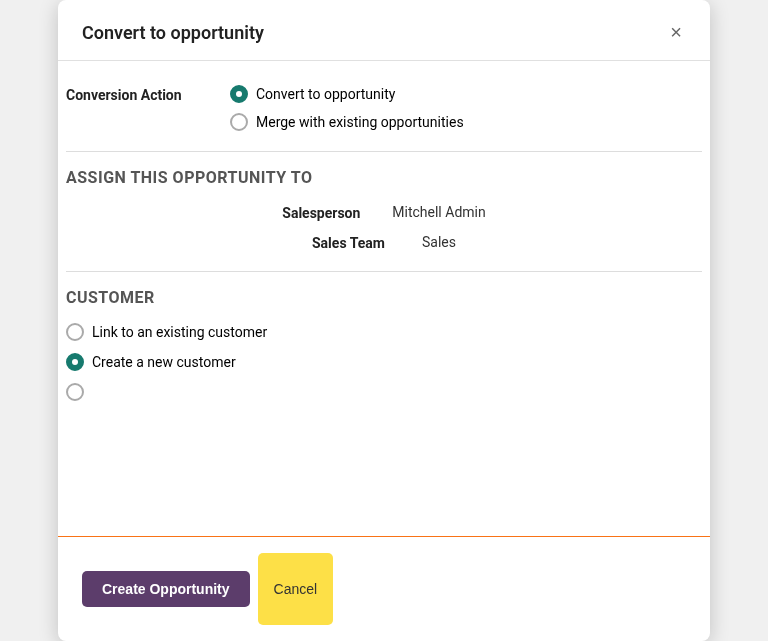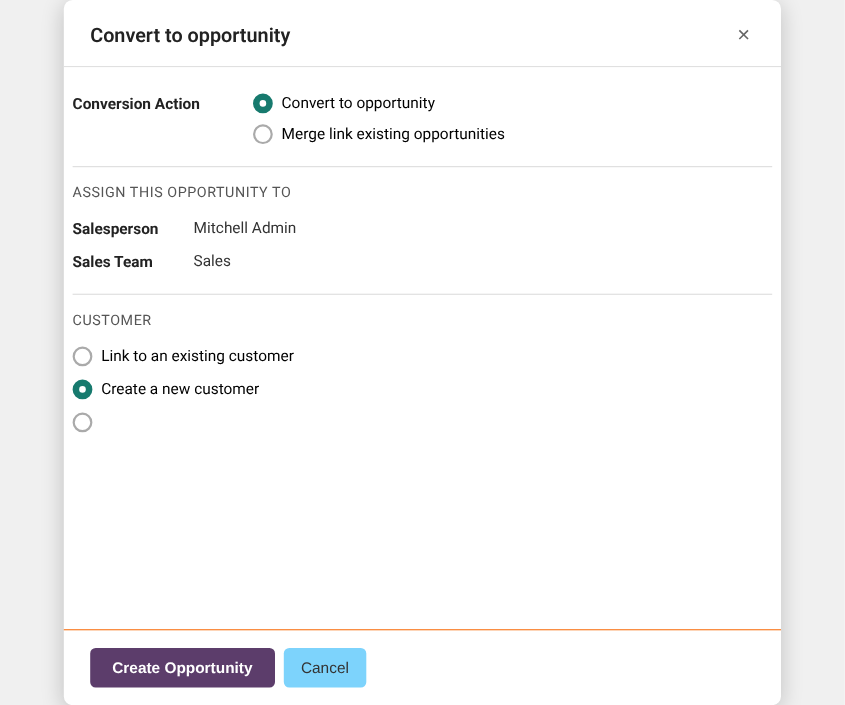--- a/index.html
+++ b/index.html
@@ -116,32 +116,33 @@
       transform: translate(-50%, -50%);
     }
 
     .section-divider {
       border: none;
       border-top: 1px solid #ddd;
       margin: 20px 0 16px 0;
     }
 
     .section-title {
-      font-size: 13px;
-      font-weight: 400;
+      font-size: 16px;
+      font-weight: 700;
       color: #555;
       letter-spacing: 0.5px;
       text-transform: uppercase;
       margin-bottom: 16px;
     }
 
     .form-row {
       display: flex;
       align-items: center;
       margin-bottom: 12px;
+      justify-content: center;
     }
 
     .form-row .field-label-bold {
       min-width: 110px;
     }
 
     .field-value {
       color: #333;
       font-size: 14px;
     }
@@ -166,25 +167,25 @@
       color: #fff;
       border: none;
       border-radius: 5px;
       padding: 10px 20px;
       font-size: 14px;
       font-weight: 600;
       cursor: pointer;
     }
 
     .btn-secondary {
-      background: #7dd3fc;
+      background: #fde047;
       color: #333;
       border: none;
       border-radius: 5px;
-      padding: 10px 16px;
+      padding: 28px 16px;
       font-size: 14px;
       cursor: pointer;
     }
   </style>
 </head>
 <body>
 
 <div class="dialog-overlay">
 
   <div class="dialog-header">
@@ -196,21 +197,21 @@
 
     <div class="conversion-action-row">
       <span class="field-label-bold">Conversion Action</span>
       <div class="radio-options">
         <label class="radio-option">
           <input type="radio" name="conversion_action" class="checked-teal" style="">
           <span>Convert to opportunity</span>
         </label>
         <label class="radio-option">
           <input type="radio" name="conversion_action" style="">
-          <span>Merge link existing opportunities</span>
+          <span>Merge with existing opportunities</span>
         </label>
       </div>
     </div>
 
     <hr class="section-divider">
     <div class="section-title">ASSIGN THIS OPPORTUNITY TO</div>
 
     <div class="form-row">
       <span class="field-label-bold">Salesperson</span>
       <span class="field-value">Mitchell Admin</span>

